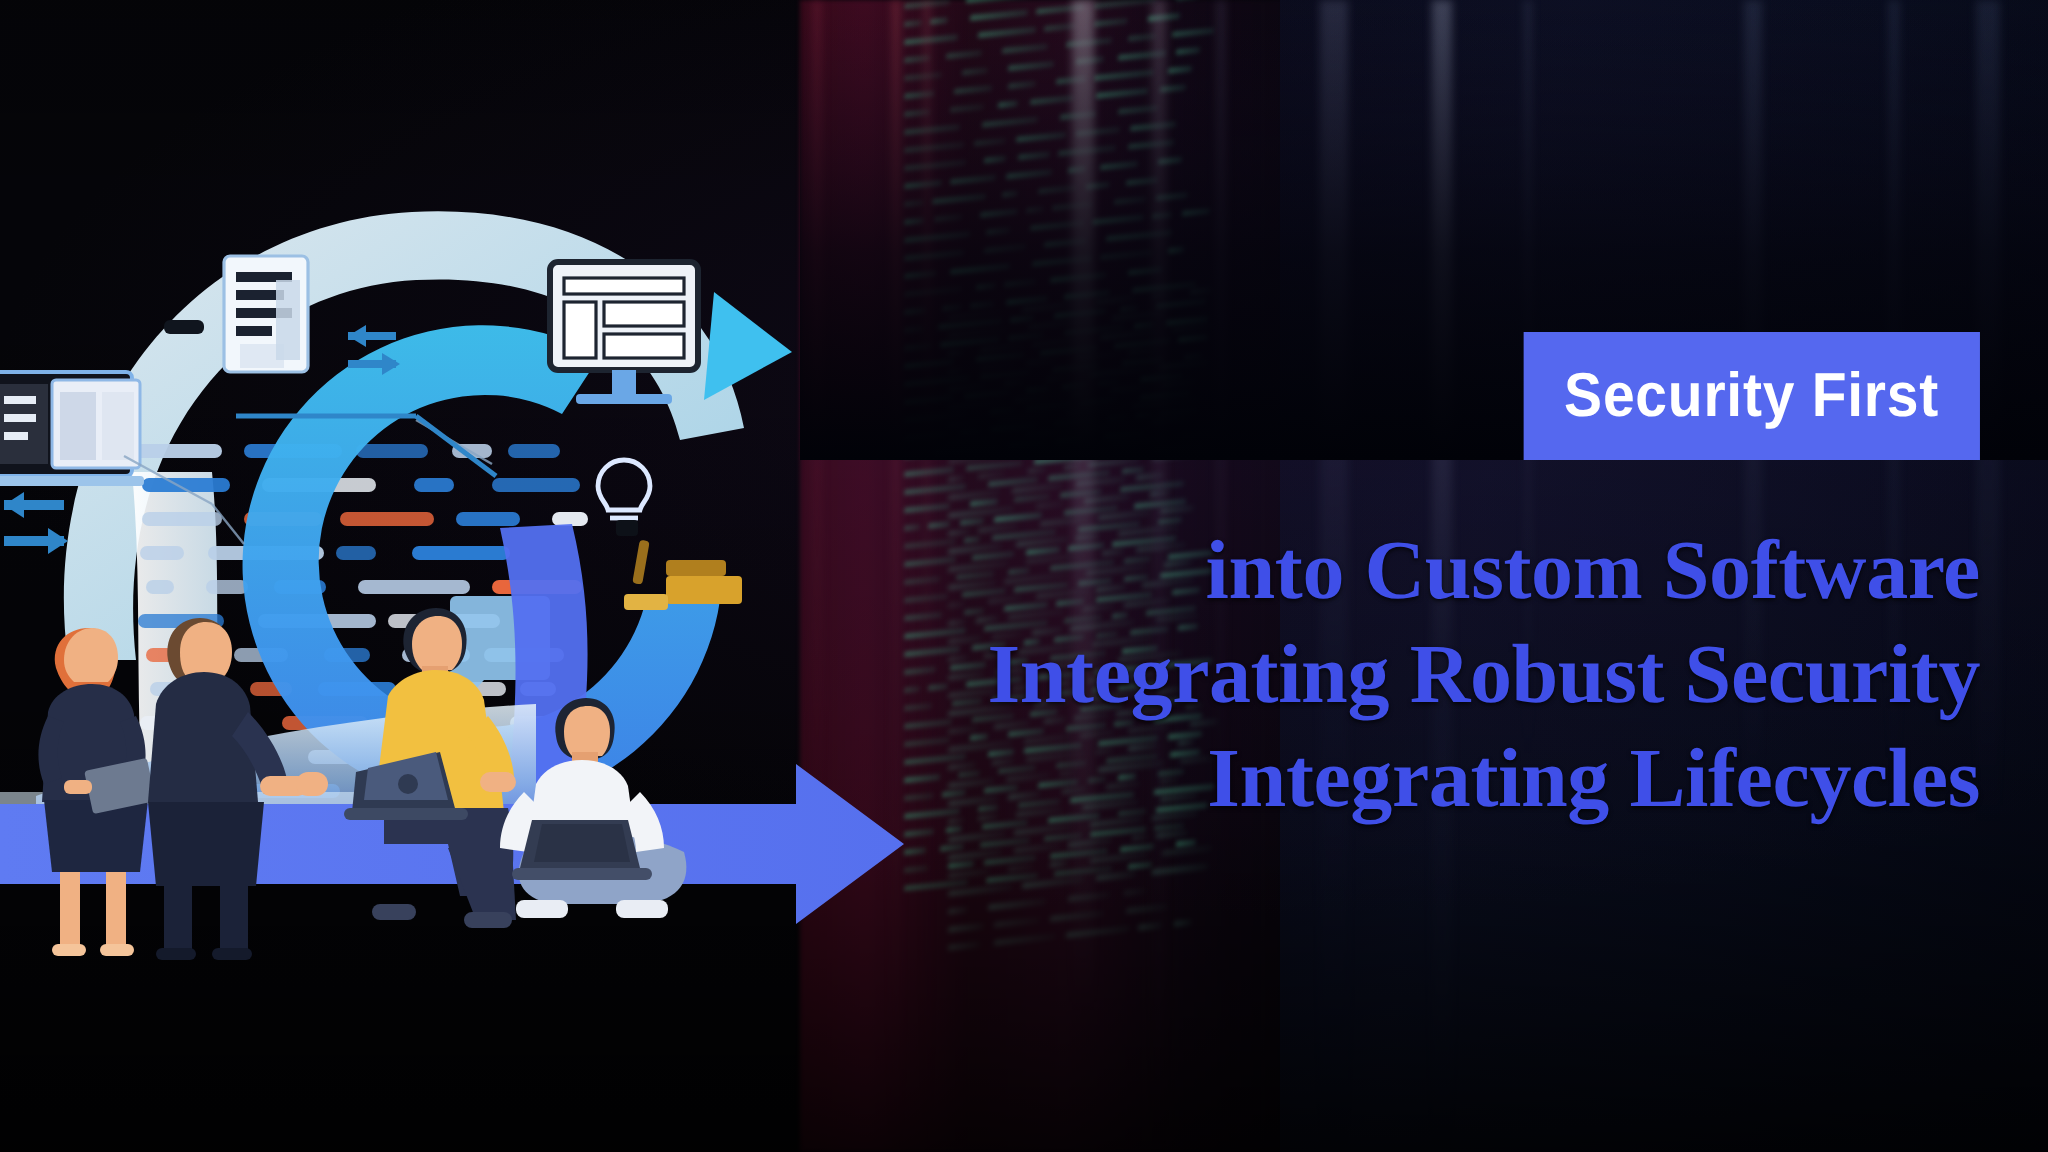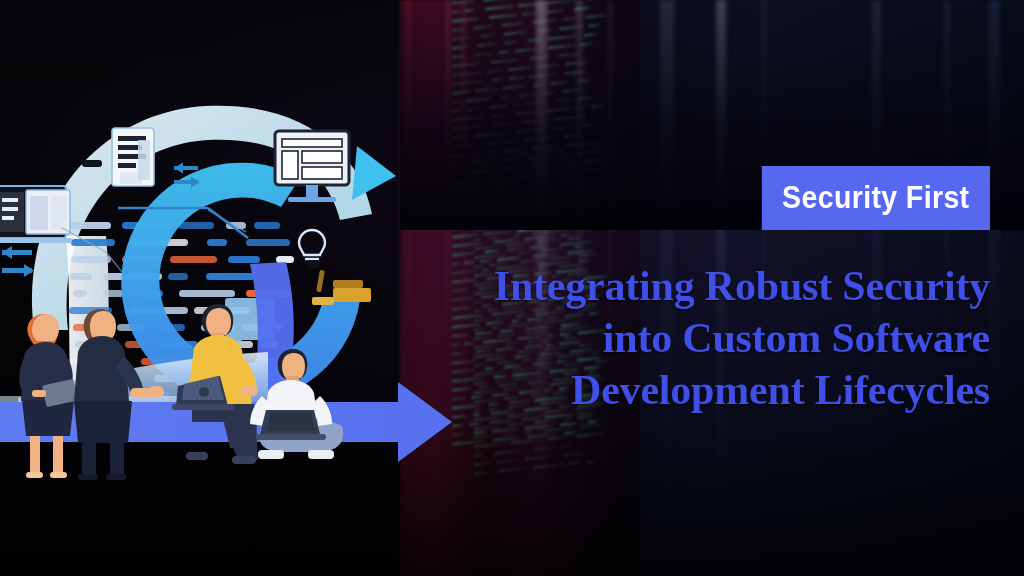--- a/index.html
+++ b/index.html
@@ -836,19 +836,19 @@
           <rect x="256" y="434" width="70" height="6" rx="3" fill="#434e68"></rect>
         </g>
       </g>
 
     </g>
   </svg>
 
   <div id="textblock">
     <div id="badge">Security First</div>
     <h1 id="headline">
+      <span class="ln">into Custom Software</span>
       <span class="ln">Integrating Robust Security</span>
-      <span class="ln">into Custom Software</span>
-      <span class="ln">Development Lifecycles</span>
+      <span class="ln">Integrating Lifecycles</span>
     </h1>
   </div>
 
 </div>
 
 </body></html>

